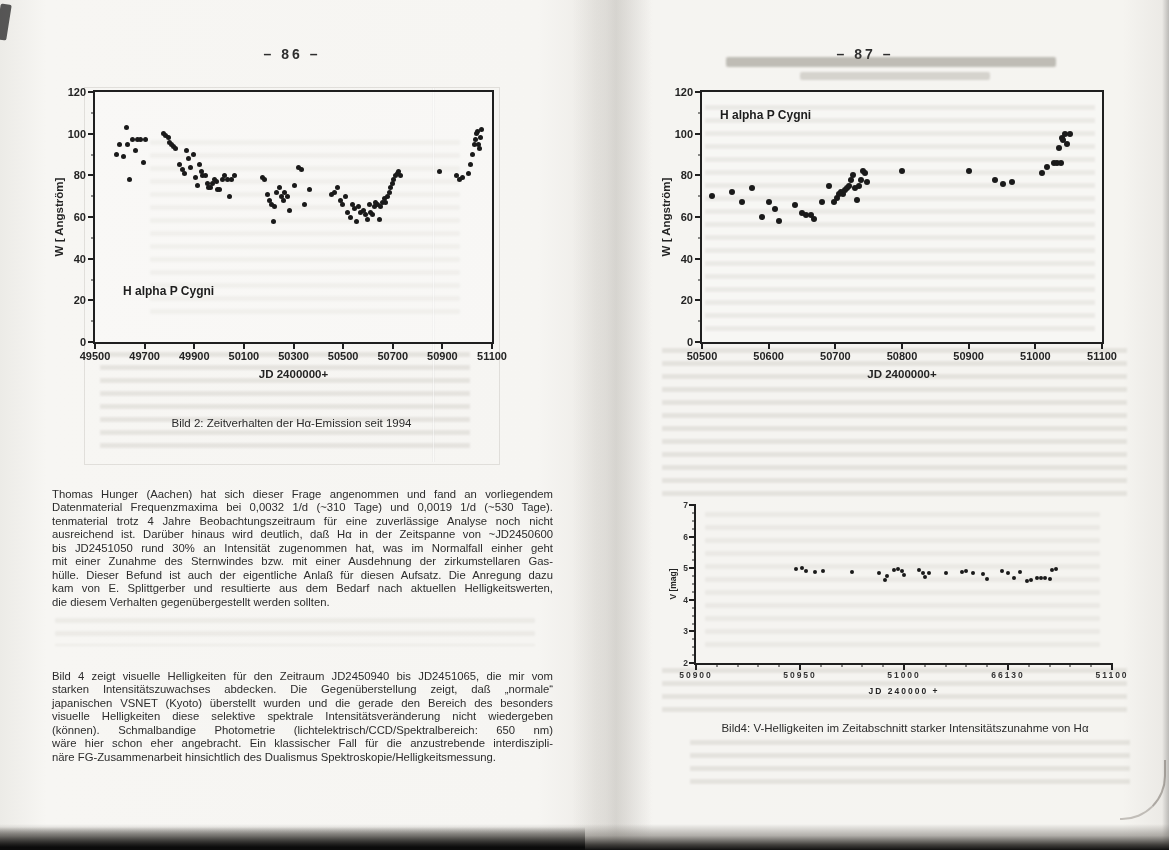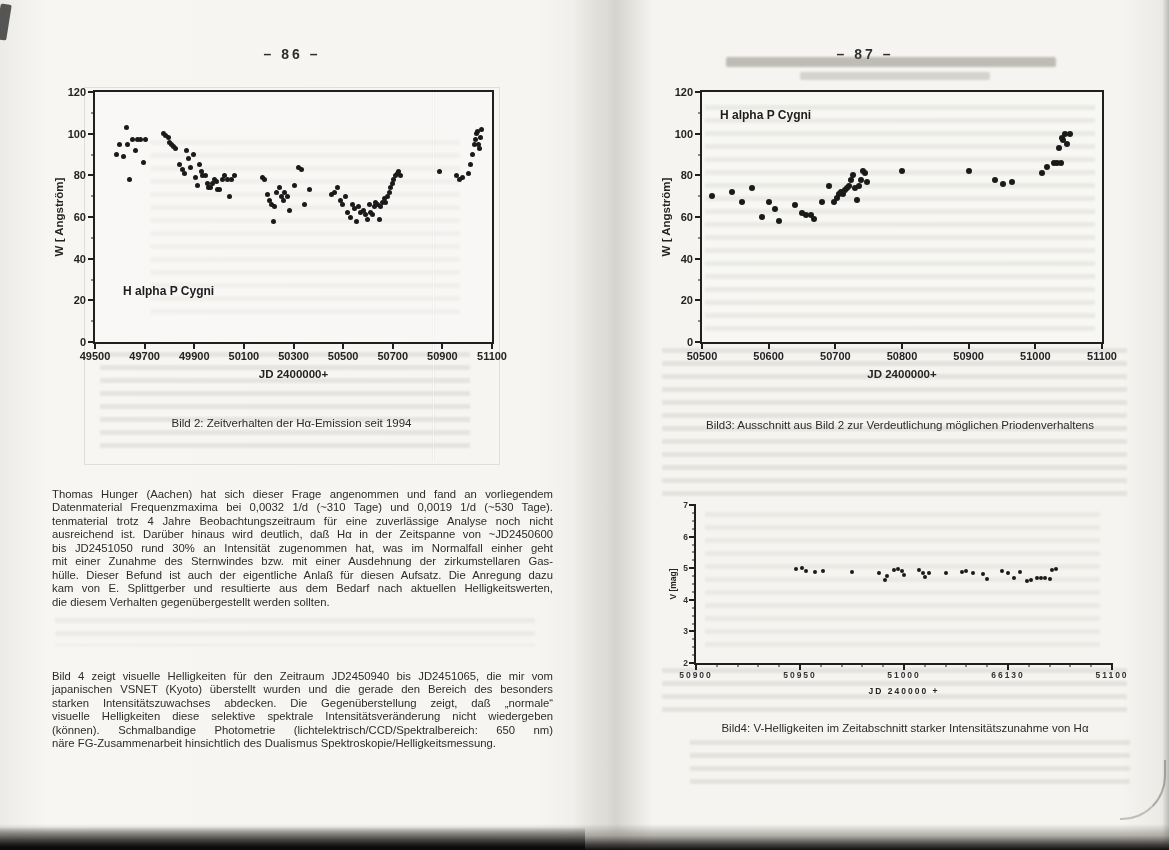--- a/index.html
+++ b/index.html
@@ -237,24 +237,25 @@
     <div class="pline">ausreichend ist. Darüber hinaus wird deutlich, daß Hα in der Zeitspanne von ~JD2450600</div>
     <div class="pline">bis JD2451050 rund 30% an Intensität zugenommen hat, was im Normalfall einher geht</div>
     <div class="pline">mit einer Zunahme des Sternwindes bzw. mit einer Ausdehnung der zirkumstellaren Gas-</div>
     <div class="pline">hülle. Dieser Befund ist auch der eigentliche Anlaß für diesen Aufsatz. Die Anregung dazu</div>
     <div class="pline">kam von E. Splittgerber und resultierte aus dem Bedarf nach aktuellen Helligkeitswerten,</div>
     <div class="pline last">die diesem Verhalten gegenübergestellt werden sollten.</div>
   </div>
 
   <div class="para" style="left:52px;top:670px;">
     <div class="pline">Bild 4 zeigt visuelle Helligkeiten für den Zeitraum JD2450940 bis JD2451065, die mir vom</div>
+    <div class="pline">starken Intensitätszuwachses abdecken. Die Gegenüberstellung zeigt, daß „normale“</div>
     <div class="pline">japanischen VSNET (Kyoto) überstellt wurden und die gerade den Bereich des besonders</div>
-    <div class="pline">starken Intensitätszuwachses abdecken. Die Gegenüberstellung zeigt, daß „normale“</div>
     <div class="pline">visuelle Helligkeiten diese selektive spektrale Intensitätsveränderung nicht wiedergeben</div>
     <div class="pline">(können). Schmalbandige Photometrie (lichtelektrisch/CCD/Spektralbereich: 650 nm)</div>
+    <div class="pline">wäre hier schon eher angebracht. Ein klassischer Fall für die anzustrebende interdiszipli-</div>
     <div class="pline last">näre FG-Zusammenarbeit hinsichtlich des Dualismus Spektroskopie/Helligkeitsmessung.</div>
   </div>
 
   <div class="page-number" style="left:795px;top:46px;">–  87  –</div>
 
   <div class="ghost-bar" style="left:726px;top:57px;width:330px;height:10px;"></div>
   <div class="ghost-bar" style="left:800px;top:72px;width:190px;height:8px;opacity:.6;"></div>
   <div class="ghost faint" style="left:705px;top:105px;width:390px;height:230px;"></div>
   <div class="ghost faint" style="left:662px;top:348px;width:465px;height:150px;"></div>
   <div class="ghost vfaint" style="left:705px;top:512px;width:395px;height:140px;"></div>
@@ -341,21 +342,20 @@
       <div class="dot" style="width: 6px; height: 6px; left: 349px; top: 67.8333px; background: rgb(26, 26, 26);"></div>
       <div class="dot" style="width: 6px; height: 6px; left: 351.667px; top: 67.8333px; background: rgb(26, 26, 26);"></div>
       <div class="dot" style="width: 6px; height: 6px; left: 354.333px; top: 53.25px; background: rgb(26, 26, 26);"></div>
       <div class="dot" style="width: 6px; height: 6px; left: 355.667px; top: 67.8333px; background: rgb(26, 26, 26);"></div>
       <div class="dot" style="width: 6px; height: 6px; left: 357px; top: 42.8333px; background: rgb(26, 26, 26);"></div>
       <div class="dot" style="width: 6px; height: 6px; left: 358.333px; top: 44.9167px; background: rgb(26, 26, 26);"></div>
       <div class="dot" style="width: 6px; height: 6px; left: 360.333px; top: 38.6667px; background: rgb(26, 26, 26);"></div>
       <div class="dot" style="width: 6px; height: 6px; left: 362.333px; top: 49.0833px; background: rgb(26, 26, 26);"></div>
       <div class="dot" style="width: 6px; height: 6px; left: 365px; top: 38.6667px; background: rgb(26, 26, 26);"></div>
     </div>
-  <div class="caption" style="left:650px;top:419px;width:500px;">Bild3: Ausschnitt aus Bild 2 zur Verdeutlichung möglichen Priodenverhaltens</div>
 
   <div id="chart2" class="plot axesLB chart-small" style="left:694px;top:505px;width:416px;height:158px;">
     <div class="xaxis-title">JD 240000 +</div>
     <div class="yaxis-title">V [mag]</div>
   <div class="xtick" style="left: 0px;"></div>
       <div class="xtick-label" style="left: 0px;">50900</div>
       <div class="xtick" style="left: 104px;"></div>
       <div class="xtick-label" style="left: 104px;">50950</div>
       <div class="xtick" style="left: 208px;"></div>
       <div class="xtick-label" style="left: 208px;">51000</div>

